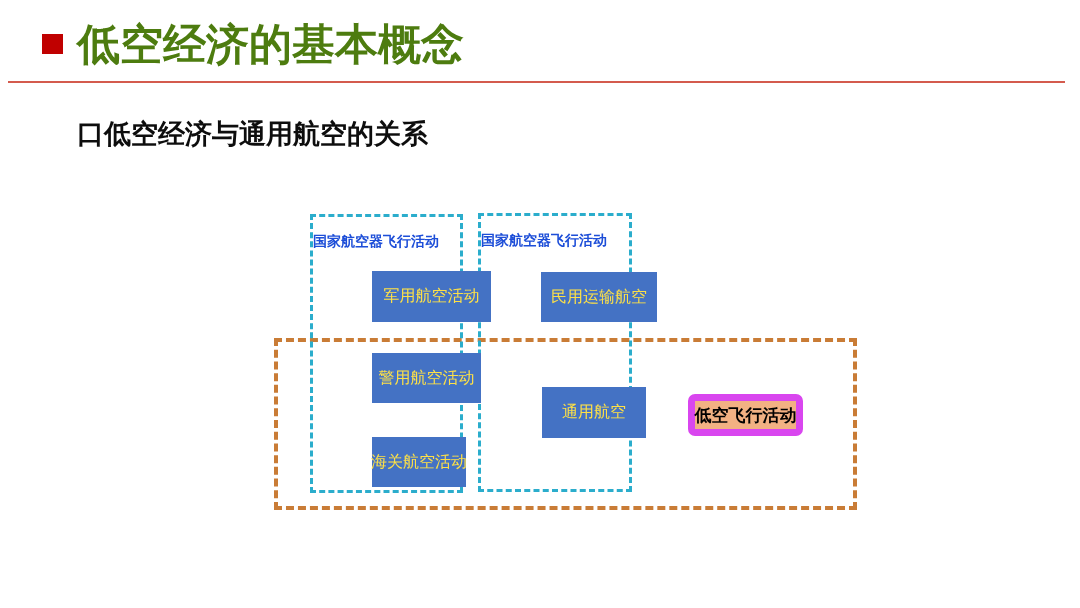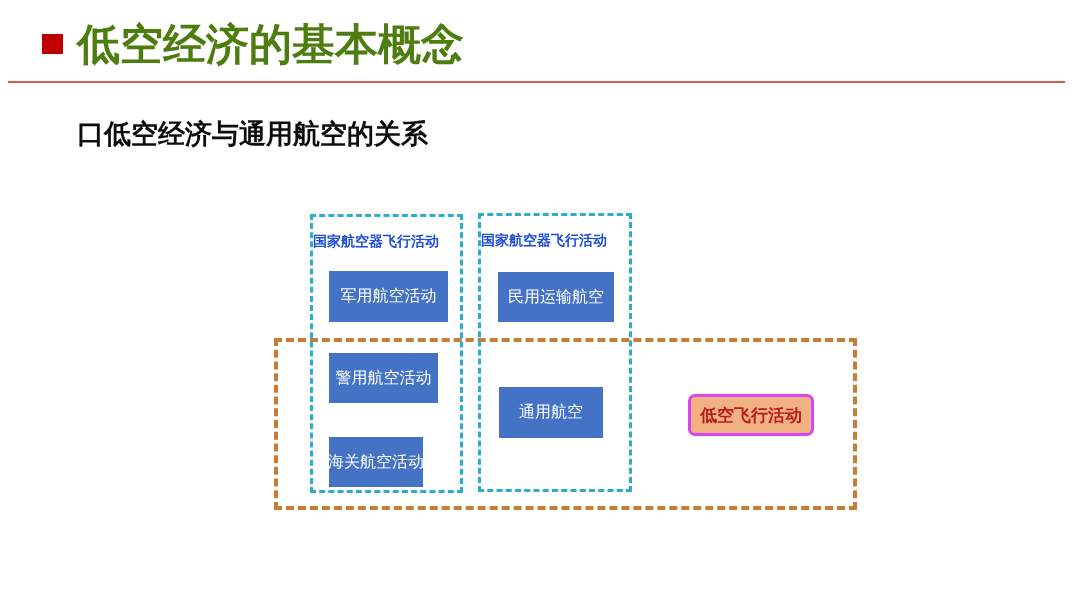--- a/index.html
+++ b/index.html
@@ -83,28 +83,29 @@
     font-size: 14px;
     font-weight: bold;
     color: #1d4ed8;
     white-space: nowrap;
     font-family: Liberation Serif, serif;
   }
 
   .activity-box {
     position: absolute;
     background: #4472c4;
-    color: #ffffff;
+    color: #fde047;
     font-size: 16px;
     display: flex;
     align-items: center;
     justify-content: center;
     text-align: center;
     white-space: nowrap;
     box-sizing: border-box;
+    margin-left: 43px;
   }
   .box-military        { left: 329px; top: 271px; width: 119px; height: 51px; }
   .box-police          { left: 329px; top: 353px; width: 109px; height: 50px; }
   .box-customs         { left: 329px; top: 437px; width: 94px; height: 50px; }
   .box-civil-transport { left: 498px; top: 272px; width: 116px; height: 50px; text-align: center; }
   .box-general         { left: 499px; top: 387px; width: 104px; height: 51px; }
 
   .low-altitude-region {
     position: absolute;
     left: 274px;
@@ -113,32 +114,32 @@
     height: 172px;
     border: 4px dashed #c97c36;
     box-sizing: border-box;
     background: transparent;
   }
 
   .low-altitude-label {
     position: absolute;
     left: 688px;
     top: 394px;
-    width: 126px;
+    width: 115px;
     height: 42px;
     background: #f2b183;
-    border: 3px solid #d946ef;
+    border: 7px solid #d946ef;
     border-radius: 7px;
     box-sizing: border-box;
     display: flex;
     align-items: center;
     justify-content: center;
     font-size: 17px;
     font-weight: bold;
-    color: #b91c1c;
+    color: #000000;
     white-space: nowrap;
   }
 </style>
 </head>
 <body>
 
 <div class="slide">
 
   <div class="title-row">
     <span class="title-bullet"></span>

